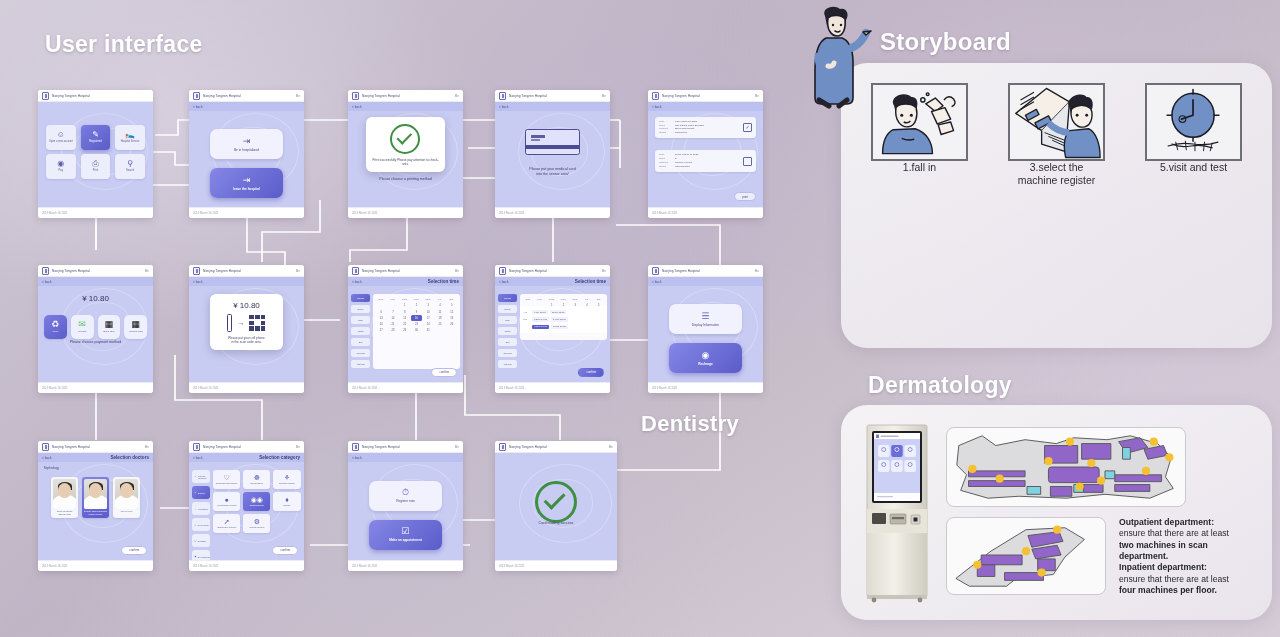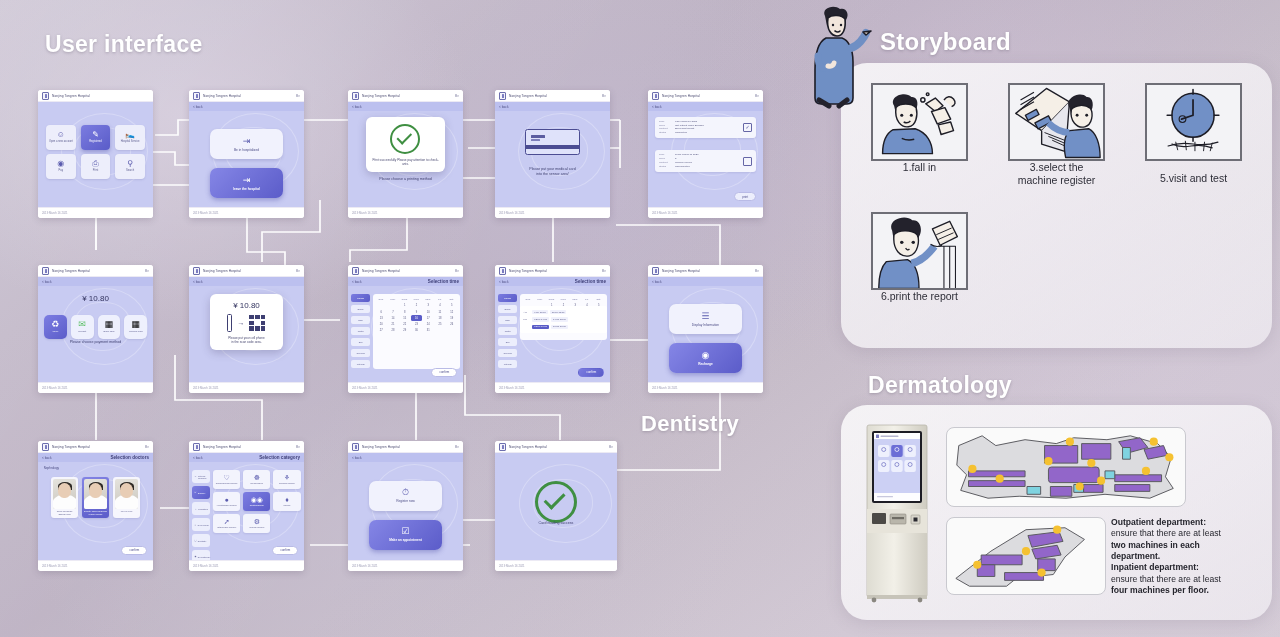--- a/index.html
+++ b/index.html
@@ -274,21 +274,21 @@
   
   #person { position: absolute; left: 806px; top: 2px; width: 66px; height: 108px; z-index: 6; }
 
   
   #dist-panel { left: 841px; top: 405px; width: 431px; height: 215px; }
   #kiosk { position: absolute; left: 22px; top: 18px; width: 68px; height: 180px; }
   #map1 { position: absolute; left: 105px; top: 22px; width: 240px; height: 80px;
           background: #fafafa; border: 1px solid #c9c9cf; border-radius: 8px; }
   #map2 { position: absolute; left: 105px; top: 112px; width: 160px; height: 78px;
           background: #fafafa; border: 1px solid #c9c9cf; border-radius: 8px; }
-  #dist-note { position: absolute; left: 270px; top: 112px; width: 150px; font-size: 8.6px;
+  #dist-note { position: absolute; left: 278px; top: 112px; width: 150px; font-size: 8.6px;
                color: #26262e; line-height: 1.32; }
   #dist-note .b { font-weight: bold; }
 
   
   #eval-body {
     position: absolute; left: 641px; top: 443px; width: 174px;
     color: #ffffff; font-size: 13.2px; line-height: 1.32;
     text-shadow: 0 1px 2px rgba(95,85,105,.30); z-index: 6;
   }
 </style>
@@ -1039,43 +1039,23 @@
               <ellipse cx="48" cy="32" rx="22" ry="23" fill="#7190c6"></ellipse>
               <path d="M48,10 l0,-5 M70,32 l5,0 M48,55 l0,4 M26,32 l-5,0"></path>
               <path d="M48,32 L48,16 M48,32 L36,36" stroke-width="1.8"></path>
               <circle cx="37" cy="36" r="3.5" fill="none" stroke-width="1.2"></circle>
               <path d="M22,64 q12,-4 26,-2 q14,2 26,-2" stroke-width="1.2"></path>
               <path d="M26,62 q8,4 20,2 q12,-2 22,2" stroke-width="1.2"></path>
               <path d="M30,60 l2,8 M40,59 l1,9 M50,60 l0,9 M60,60 l-1,9 M68,61 l-2,8" stroke-width="1"></path>
             </g>
           </svg>
         </div>
-        <div class="sb-cap" style="white-space:pre-line;margin-top:11px;">5.visit and test</div>
-      </div>
-
-      <div class="sb-cell">
-        <div class="sb-frame">
-          <svg viewBox="0 0 97 78" width="97" height="78">
-            <g stroke="#1d1d26" stroke-width="1.4" fill="none" stroke-linejoin="round">
-              <path d="M20,18 C14,6 34,0 41,7 C50,6 52,18 48,24 L47,30 L22,30 Z" fill="#23222c" stroke="none"></path>
-              <path d="M22,22 C20,38 29,46 38,44 C47,42 49,28 46,22 C40,16 26,17 22,22 Z" fill="#f5efe7"></path>
-              <circle cx="30" cy="30" r="1.8" fill="#1d1d26" stroke="none"></circle>
-              <circle cx="42" cy="30" r="1.8" fill="#1d1d26" stroke="none"></circle>
-              <path d="M34,36 q2,3 4,1"></path>
-              <path d="M14,50 C8,56 6,66 6,78 L48,78 C48,62 44,52 36,48 Z" fill="#7190c6"></path>
-              <path d="M40,52 C50,50 58,42 64,34" stroke="#7190c6" stroke-width="8"></path>
-              <path d="M62,16 l18,-8 l8,16 l-18,9 z" fill="#f5efe7"></path>
-              <path d="M66,22 l16,-7 M68,27 l16,-7" stroke-width="1"></path>
-              <path d="M68,34 l6,0 l0,44 M74,34 l6,0 l0,44 M80,34 l6,0 l0,44" stroke-width="1.1"></path>
-              <path d="M60,32 q6,4 12,1" stroke-width="1.2"></path>
-            </g>
-          </svg>
-        </div>
-        <div class="sb-cap" style="white-space:pre-line;">6.print the report</div>
-      </div>
+        <div class="sb-cap" style="white-space:pre-line;">5.visit and test</div>
+      </div>
+
 
     </div>
   </div>
 
   <div class="panel" id="dist-panel">
 
     <svg id="kiosk" viewBox="0 0 68 180">
       <defs>
         <linearGradient id="kg" x1="0" y1="0" x2="1" y2="0">
           <stop offset="0" stop-color="#dedcd2"></stop>
@@ -1165,21 +1145,21 @@
         <circle cx="112" cy="12" r="4.2"></circle>
         <circle cx="80" cy="34" r="4.2"></circle>
         <circle cx="30" cy="48" r="4.2"></circle>
         <circle cx="96" cy="56" r="4.2"></circle>
       </g>
     </svg>
 
     <div id="dist-note">
       <div class="b">Outpatient department:</div>
       <div>ensure that there are at least</div>
-      <div class="b">two machines in each</div>
+      <div class="b">two machines in scan</div>
       <div class="b">department.</div>
       <div class="b">Inpatient department:</div>
       <div>ensure that there are at least</div>
       <div class="b">four machines per floor.</div>
     </div>
   </div>
 
 </div>
 
 </body></html>

